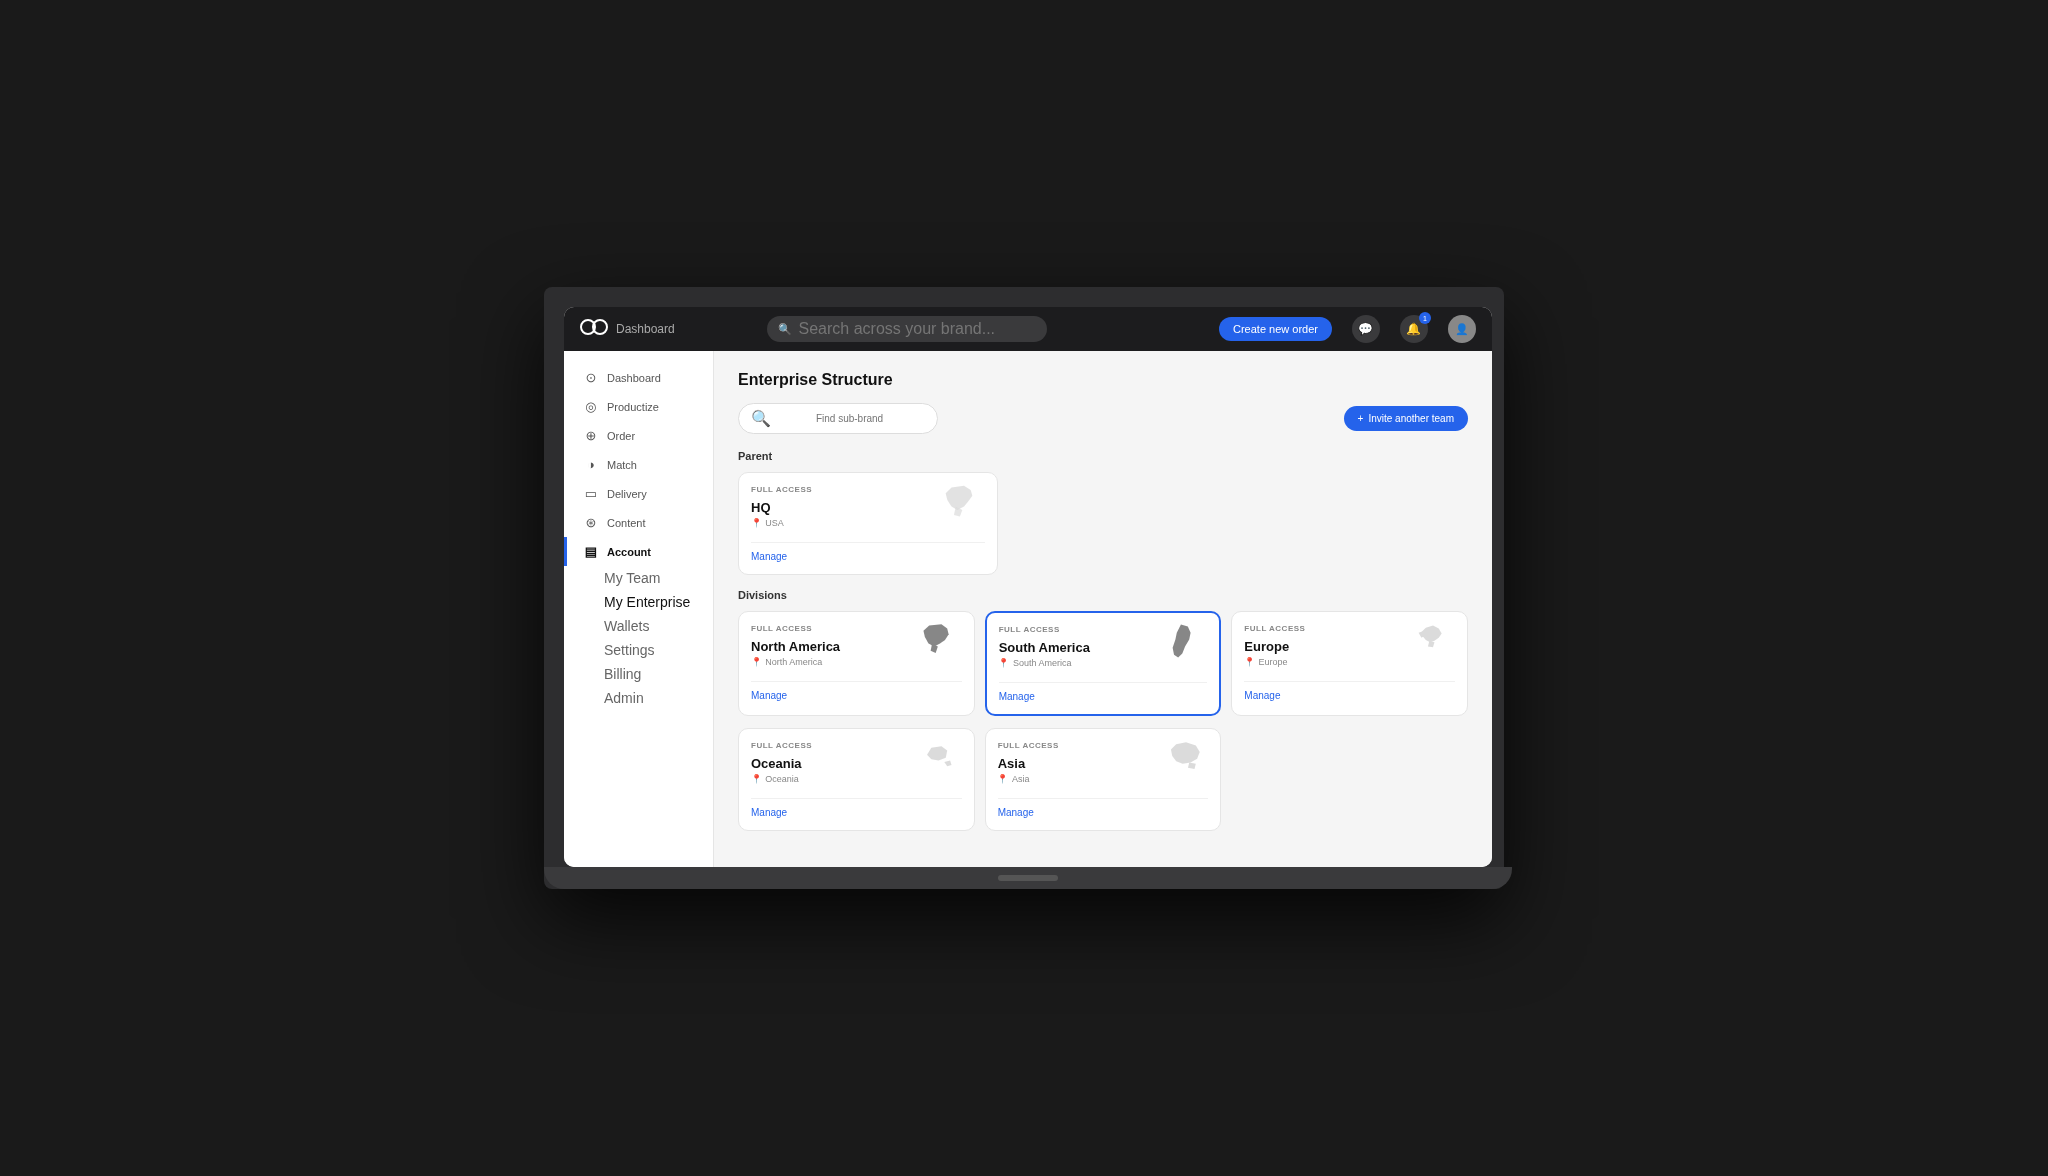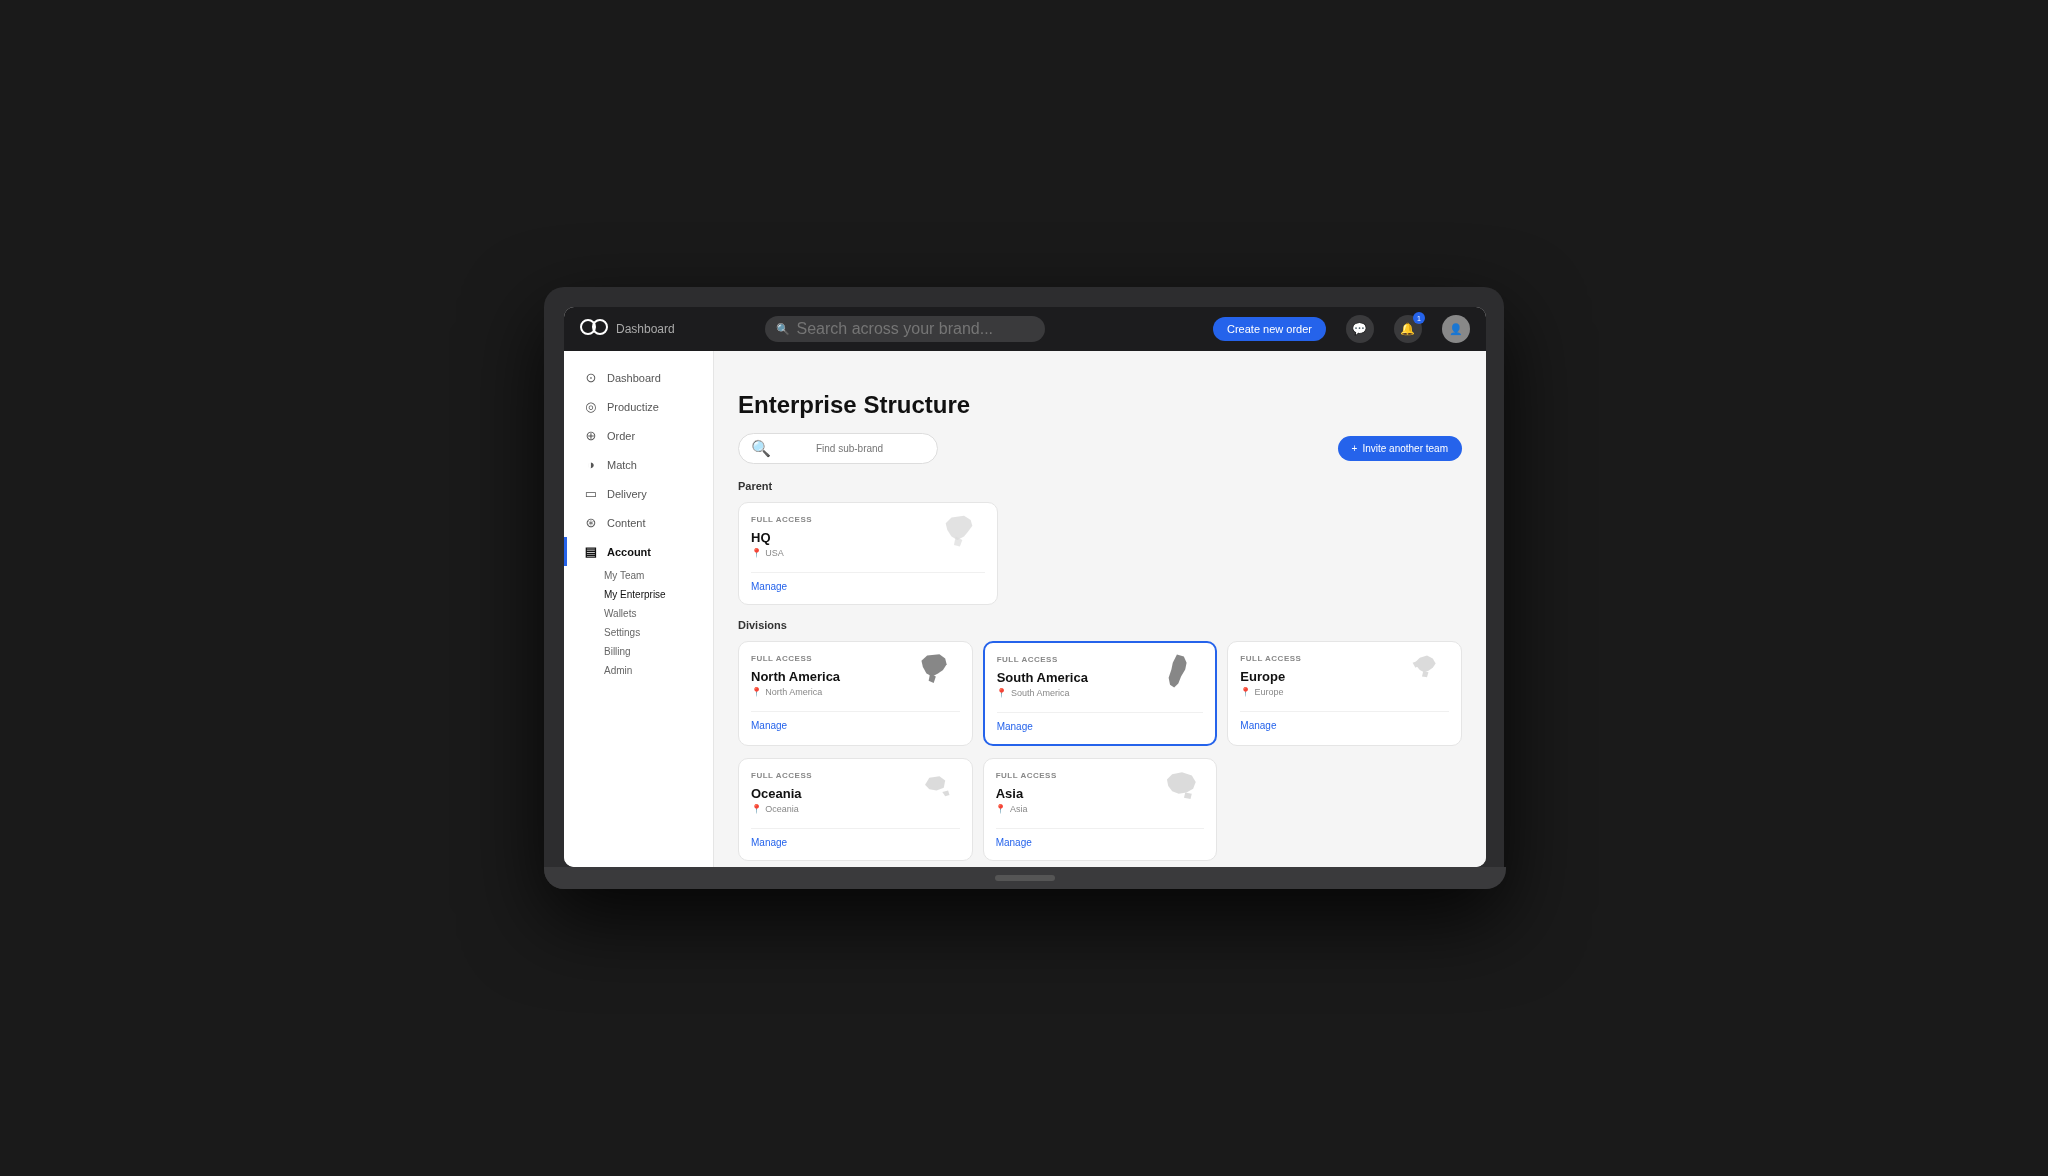--- a/index.html
+++ b/index.html
@@ -7,22 +7,22 @@
       background: #1a1a1a;
       display: flex;
       justify-content: center;
       align-items: center;
       min-height: 100vh;
       font-family: -apple-system, BlinkMacSystemFont, 'Segoe UI', sans-serif;
     }
     .laptop-outer {
       width: 960px;
       background: #2d2d2f;
-      border-radius: 20px;
-      padding: 20px 18px 0 20px;
+      border-radius: 8px;
+      padding: 20px 12px 0 20px;
       box-shadow: 0 30px 80px rgba(0,0,0,0.8);
       position: relative;
     }
     .laptop-screen {
       background: #000;
       border-radius: 10px;
       overflow: hidden;
       position: relative;
     }
     .screen-inner {
@@ -185,39 +185,38 @@
       font-weight: 600;
       border-left-color: #2563eb;
     }
     .sidebar-icon {
       font-size: 13px;
       width: 16px;
       text-align: center;
     }
     .sidebar-sub {
       padding: 4px 16px 4px 40px;
-      font-size: 10px;
+      font-size: 14px;
       color: #666;
       cursor: pointer;
     }
     .sidebar-sub.active { color: #111; font-weight: 400; }
 
     
     .content-area {
       flex: 1;
       padding: 20px 24px;
       overflow-y: auto;
       background: #f5f5f5;
     }
     .page-title {
-      font-size: 24px;
+      font-size: 16px;
       font-weight: 700;
       color: #111;
       margin-bottom: 14px;
-      margin-top: 20px;
     }
     .search-filter {
       display: flex;
       align-items: center;
       justify-content: space-between;
       margin-bottom: 16px;
     }
     .sub-search {
       display: flex;
       align-items: center;

